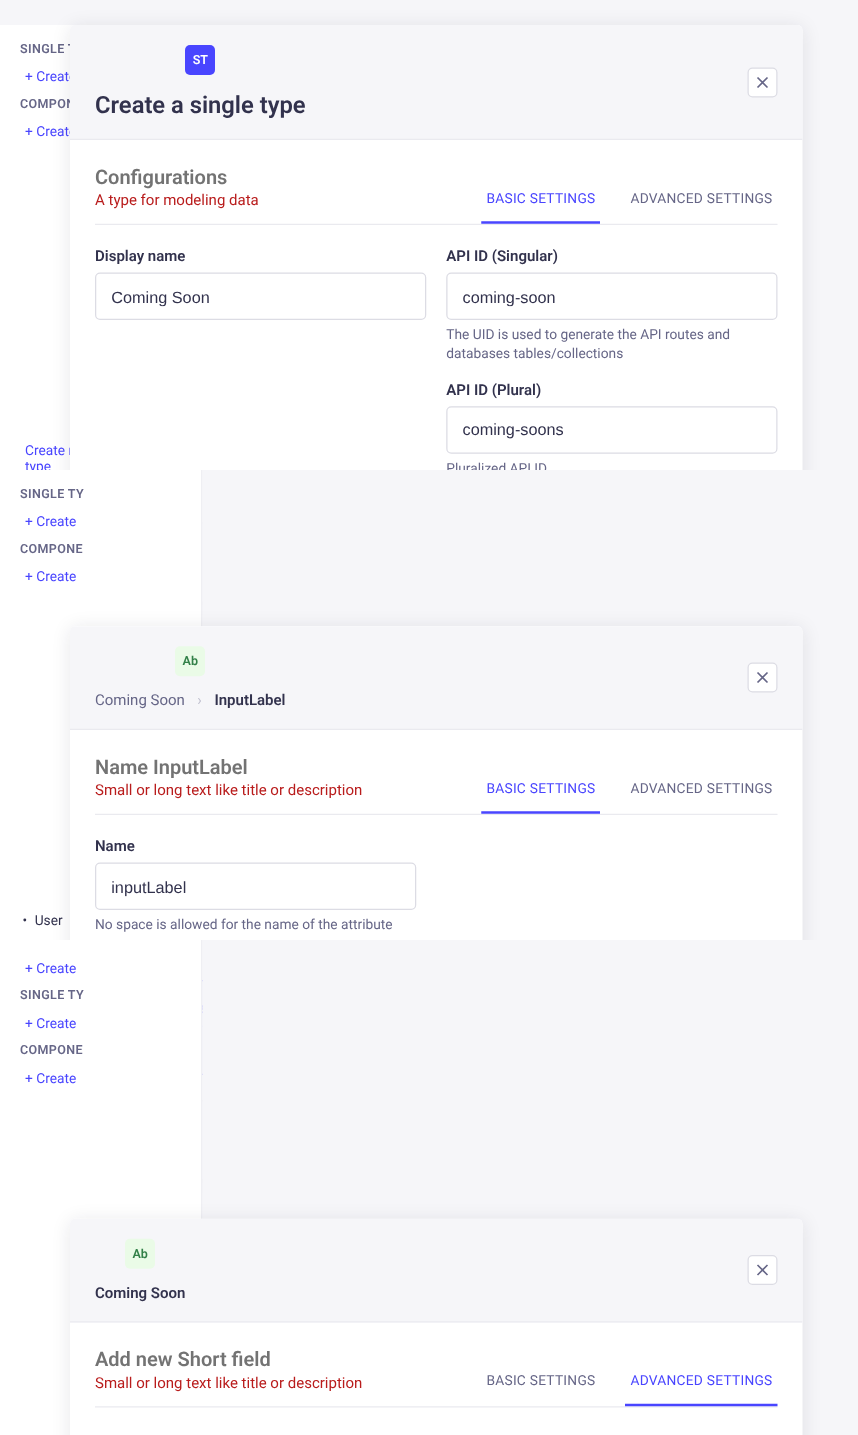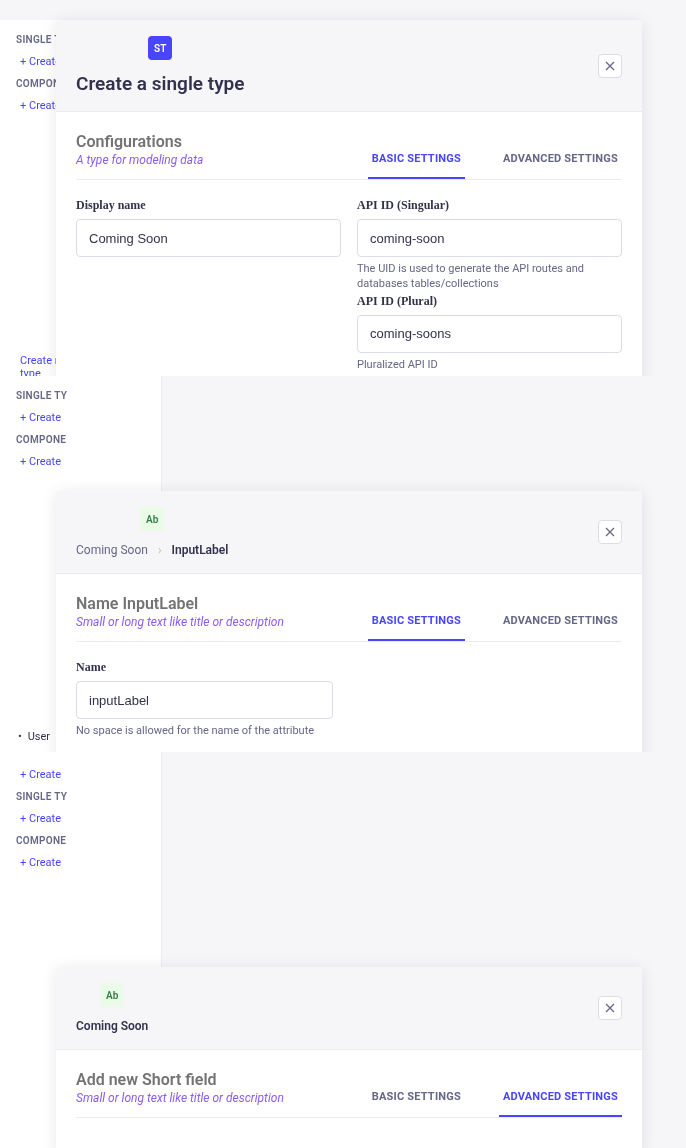--- a/index.html
+++ b/index.html
@@ -93,45 +93,43 @@
 .modal-body { padding: 20px; }
 .body-header {
   display: flex;
   justify-content: space-between;
   align-items: flex-end;
   border-bottom: 1px solid #eaeaef;
   margin-bottom: 18px;
 }
 .body-title-block { padding-bottom: 12px; }
 .body-title { font-size: 16px; font-weight: 600; color: #737373; }
-.body-subtitle { font-size: 12px; color: #8b5cf6; margin-top: 2px; font-style: italic; }
+.body-subtitle { font-size: 12px; color: #b91c1c; margin-top: 2px; }
 .tabs { display: flex; gap: 20px; }
 .tab {
   font-size: 11px;
-  font-weight: 700;
+  font-weight: 400;
   padding: 12px 4px;
   color: #666687;
   cursor: pointer;
   border-bottom: 2px solid transparent;
   letter-spacing: 0.2px;
-  margin-left: 14px;
 }
 .tab.active {
   color: #4945ff;
   border-bottom-color: #4945ff;
 }
 .form-row { display: flex; gap: 16px; margin-bottom: 16px; }
 .form-col { flex: 1; }
 .label {
   font-size: 12px;
   font-weight: 600;
   color: #32324d;
   margin-bottom: 6px;
   display: block;
-  font-family: Liberation Serif, serif;
 }
 .input {
   width: 100%;
   height: 38px;
   border: 1px solid #dcdce4;
   border-radius: 4px;
   padding: 0 12px;
   font-size: 13px;
   color: #32324d;
   background: #fff;
@@ -255,21 +253,21 @@
     </div>
     <div class="form-row">
       <div class="form-col">
         <label class="label">Display name</label>
         <input class="input" value="Coming Soon" style="">
       </div>
       <div class="form-col">
         <label class="label">API ID (Singular)</label>
         <input class="input" value="coming-soon" style="">
         <div class="hint">The UID is used to generate the API routes and databases tables/collections</div>
-        <label class="label" style="margin-top:2px;">API ID (Plural)</label>
+        <label class="label" style="margin-top:14px;">API ID (Plural)</label>
         <input class="input" value="coming-soons" style="">
         <div class="hint">Pluralized API ID</div>
       </div>
     </div>
   </div>
   <div class="modal-footer">
     <button class="btn btn-secondary">Cancel</button>
     <button class="btn btn-outline-primary">Continue</button>
   </div>
 </div>

